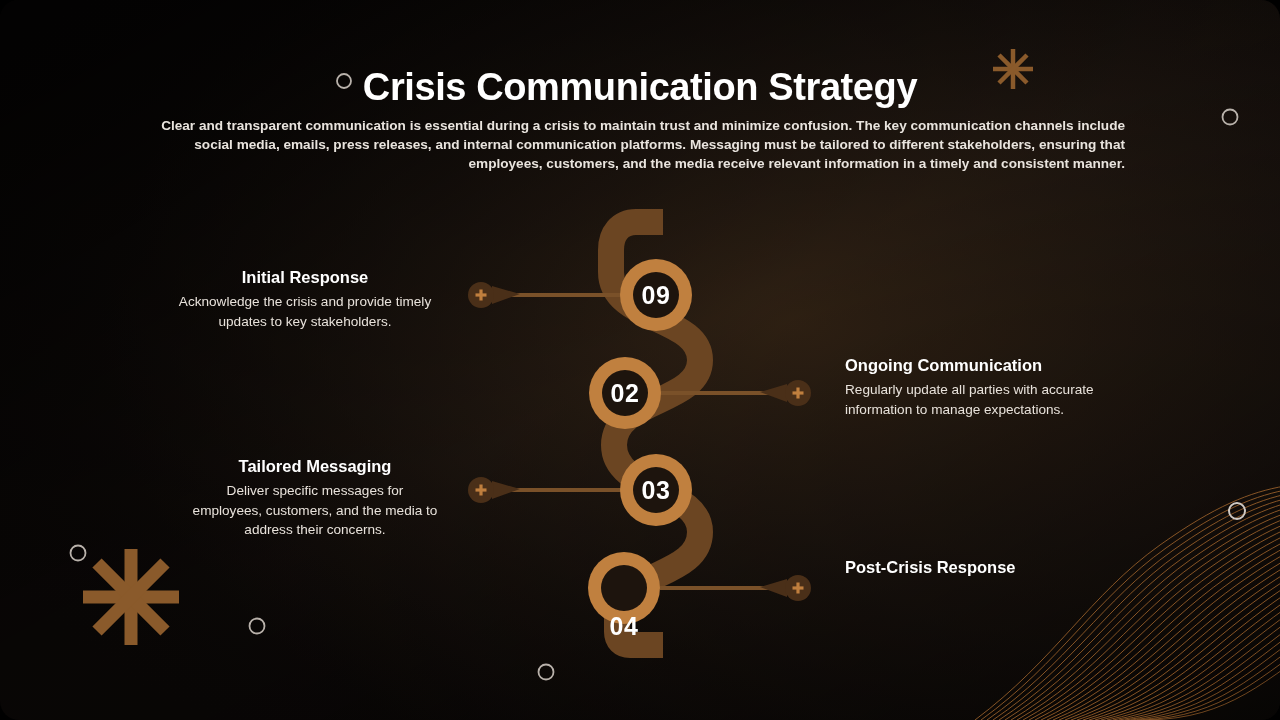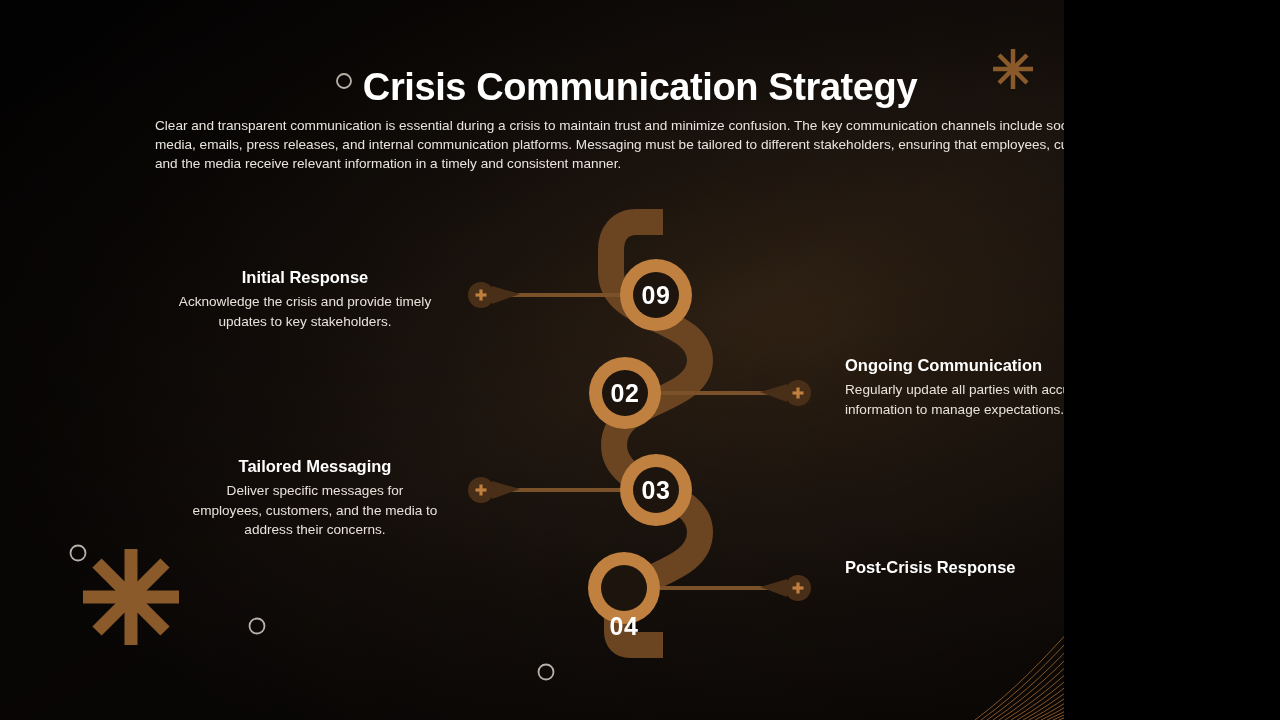--- a/index.html
+++ b/index.html
@@ -2,27 +2,28 @@
 <html><head>
 <meta charset="utf-8">
 <style>
   html, body {
     margin: 0;
     padding: 0;
     background: #000;
   }
   #slide {
     position: relative;
-    width: 1064px;
+    width: 1280px;
     height: 720px;
     overflow: hidden;
     font-family: "Liberation Sans", sans-serif;
     background:
       radial-gradient(ellipse 900px 520px at 78% 46%, #2a1e13 0%, #1d1510 42%, #120d0a 72%, #0a0706 100%),
       linear-gradient(100deg, #0b0807 0%, #140e0a 35%, #1c1510 60%, #120c09 100%);
+    border-radius: 19px;
   }
   #bg-svg, #deco-svg, #path-svg {
     position: absolute;
     left: 0; top: 0;
     width: 1280px;
     height: 720px;
   }
   #bg-svg { z-index: 0; }
   #deco-svg { z-index: 1; }
   #path-svg { z-index: 2; }
@@ -38,25 +39,25 @@
     color: #ffffff;
     font-size: 38px;
     font-weight: bold;
     letter-spacing: -0.4px;
     white-space: nowrap;
   }
   .subtitle {
     position: absolute;
     left: 155px; top: 116px;
     width: 970px;
-    text-align: left;
+    text-align: right;
     color: #e9e4de;
     font-size: 13.6px;
     line-height: 19px;
-    font-weight: 400;
+    font-weight: 700;
   }
 
   
   .step {
     position: absolute;
   }
   .step .step-title {
     color: #ffffff;
     font-size: 16.5px;
     font-weight: bold;

